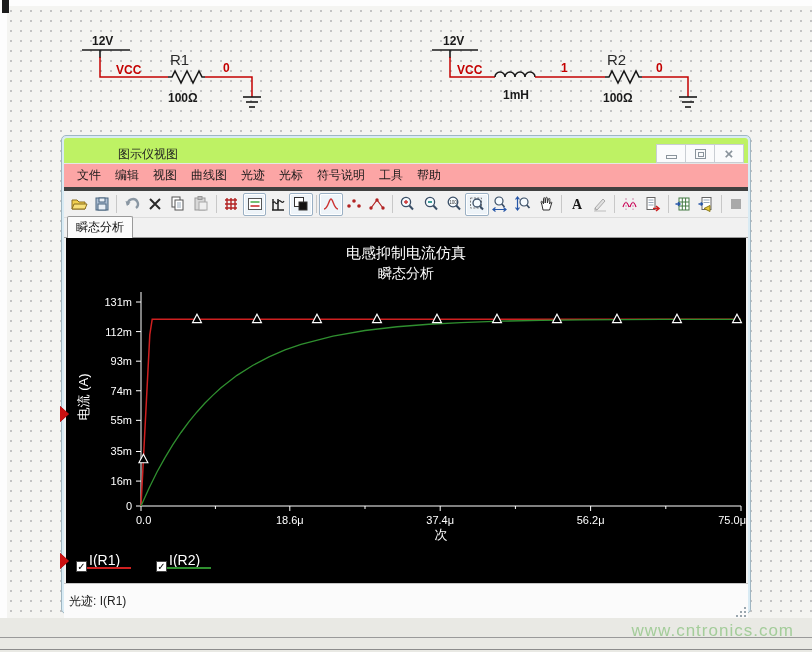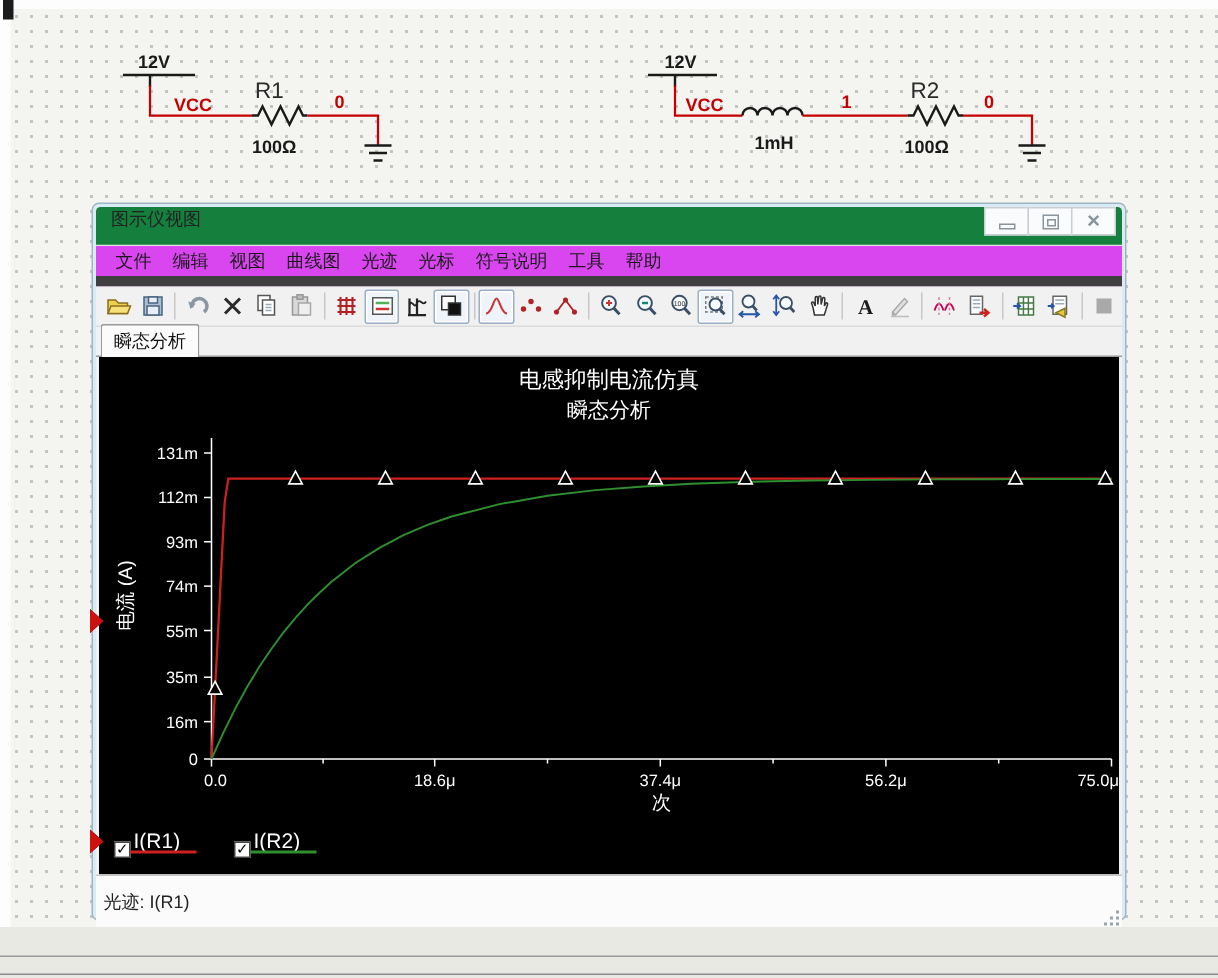--- a/index.html
+++ b/index.html
@@ -19,33 +19,33 @@
   .lbl-black { fill:#1a1a1a; font-weight:bold; font-size:12px; }
   .lbl-ref { fill:#2a2a2a; font-size:15px; }
   .lbl-red { fill:#c40000; font-weight:bold; font-size:12px; }
   .wire { stroke:#c40000; stroke-width:1.5; fill:none; }
   .part { stroke:#1a1a1a; stroke-width:1.6; fill:none; }
 
   
   #grapher { position:absolute; left:62px; top:136px; width:688px; height:477px;
     background:#f1f1f1; border:2px solid #d9ebf4; outline:1px solid #9fb6c2;
     border-radius:4px; }
-  .titlebar { height:26px; background:#15803d; display:flex; align-items:flex-start;
-    border-bottom:1px solid #e6e6e6; border-radius:3px 3px 0 0; }
+  .titlebar { height:26px; background:#bef264; display:flex; align-items:flex-end;
+    border-bottom:1px solid #e6e6e6; border-radius:3px 3px 0 0;padding-left:44px; }
   .title-text { font-size:12px; color:#222; padding-left:10px; flex:1; }
   .winbtns { display:flex; margin-right:4px; }
   .winbtn { width:30px; height:19px; border:1px solid #c9ced3; background:#fafbfc;
     display:flex; align-items:center; justify-content:center; margin-left:-1px; }
   .glyph-min { width:11px; height:4px; border:1.5px solid #8a949c; margin-top:6px; }
   .glyph-restore { width:11px; height:10px; border:1.5px solid #8a949c; position:relative; }
   .glyph-restore:before { content:""; position:absolute; left:2px; top:2px; width:4px; height:3px; border:1px solid #8a949c; }
   .glyph-close { color:#8a949c; font-size:15px; font-weight:bold; line-height:1; }
 
-  .menubar { height:27px; background:#d946ef; display:flex; align-items:center;
-    border-bottom:7px solid #404040; padding-left:6px; }
+  .menubar { height:27px; background:#fca5a5; display:flex; align-items:center;
+    border-bottom:4px solid #404040; padding-left:6px; }
   .menu-item { font-size:12px; color:#1a1a1a; padding:4px 7px; cursor:default; }
 
   .toolbar { height:27px; background:#f1f1f1; display:flex; align-items:center;
     padding-left:3px; border-bottom:1px solid #dcdcdc; }
   .tbtn { width:24px; height:23px; display:flex; align-items:center; justify-content:center;
     border:1px solid transparent; border-radius:2px; }
   .tbtn.active { border:1px solid #9ab0c4; background:#eef4f9; box-shadow:0 0 0 1px #fff inset; }
   .tsep { width:1px; height:18px; background:#c8c8c8; margin:0 3px; }
 
   .tabstrip { height:20px; background:#f1f1f1; display:flex; align-items:flex-end;
@@ -447,14 +447,15 @@
           <i style="right:4px;bottom:4px"></i>
           <i style="right:0;bottom:8px"></i>
       </span>
     </div>
     <div class="bottom-strip"></div>
   </div>
 
   <div id="bottom-bar">
     <div class="hairline1"></div>
     <div class="hairline2"></div>
+    <span class="watermark">www.cntronics.com</span>
   </div>
 </div>
 
 </body></html>

